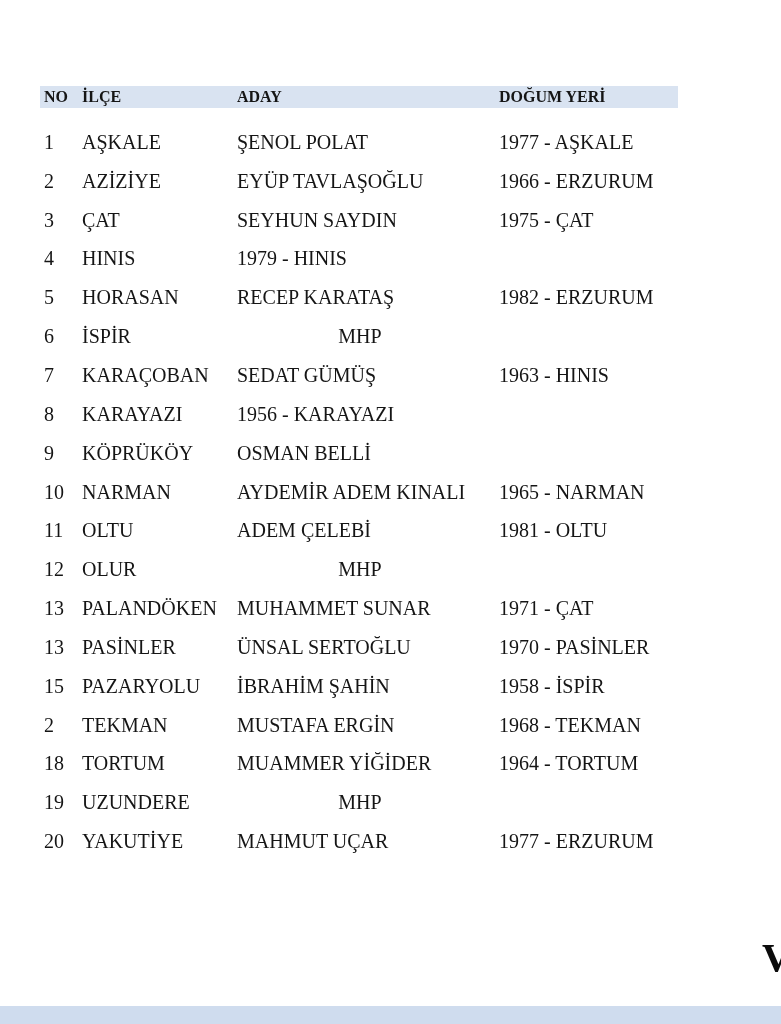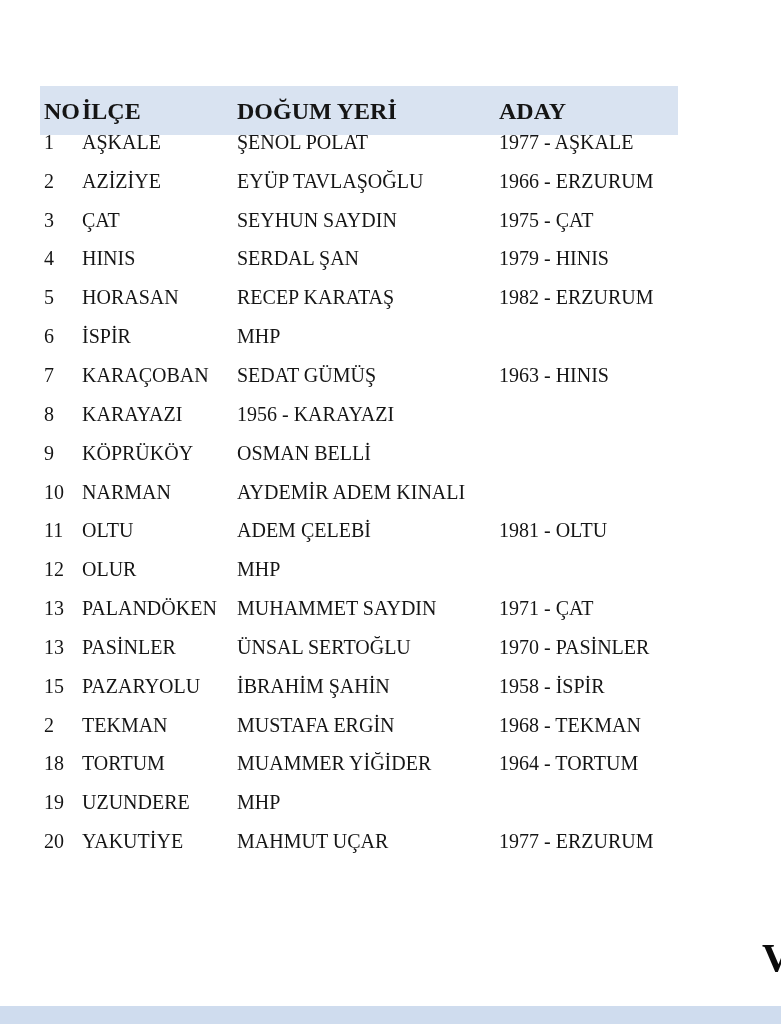--- a/index.html
+++ b/index.html
@@ -11,26 +11,26 @@
   }
   .page {
     position: relative;
     width: 781px; height: 1024px;
     background: #ffffff;
     overflow: hidden;
   }
   .table-header {
     position: absolute;
     left: 40px; top: 86px;
-    width: 638px; height: 49px;
+    width: 638px; height: 22px;
     display: grid;
     grid-template-columns: 42px 155px 262px 179px;
     align-items: center;
     font-weight: bold;
-    font-size: 24px;
+    font-size: 16px;
   }
   .table-header .cell.no { padding-left: 4px; }
   .table-body {
     position: absolute;
     left: 40px; top: 122.5px;
     width: 638px;
   }
   .row {
     height: 38.85px;
     display: grid;
@@ -38,21 +38,21 @@
     align-items: center;
     font-size: 20px;
   }
   .row .cell.no { padding-left: 4px; }
   .cell {
     white-space: nowrap;
     overflow: visible;
     line-height: 1;
   }
   .cell.aday.party {
-    text-align: left;
+    text-align: center;
     padding-right: 16px;
   }
   .partial-letter {
     position: absolute;
     left: 762px; top: 936px;
     font-size: 40px;
     font-weight: bold;
     line-height: 1.1;
     color: #0b0b0b;
   }
@@ -63,22 +63,22 @@
   }
 </style>
 </head>
 <body>
 
 <div class="page" style="color: rgb(21, 21, 21);">
 
   <div class="table-header" style="background: rgb(217, 227, 241);">
     <div class="cell no">NO</div>
     <div class="cell ilce">İLÇE</div>
+    <div class="cell aday">ADAY</div>
     <div class="cell dogum">DOĞUM YERİ</div>
-    <div class="cell aday">ADAY</div>
   </div>
 
   <div class="table-body">
       <div class="row">
         <div class="cell no">1</div>
         <div class="cell ilce">AŞKALE</div>
         <div class="cell aday">ŞENOL POLAT</div>
         <div class="cell dogum">1977 - AŞKALE</div>
       </div>
       <div class="row">
@@ -89,21 +89,20 @@
       </div>
       <div class="row">
         <div class="cell no">3</div>
         <div class="cell ilce">ÇAT</div>
         <div class="cell aday">SEYHUN SAYDIN</div>
         <div class="cell dogum">1975 - ÇAT</div>
       </div>
       <div class="row">
         <div class="cell no">4</div>
         <div class="cell ilce">HINIS</div>
-        <div class="cell aday">SERDAL ŞAN</div>
         <div class="cell dogum">1979 - HINIS</div>
       </div>
       <div class="row">
         <div class="cell no">5</div>
         <div class="cell ilce">HORASAN</div>
         <div class="cell aday">RECEP KARATAŞ</div>
         <div class="cell dogum">1982 - ERZURUM</div>
       </div>
       <div class="row">
         <div class="cell no">6</div>
@@ -124,37 +123,38 @@
       </div>
       <div class="row">
         <div class="cell no">9</div>
         <div class="cell ilce">KÖPRÜKÖY</div>
         <div class="cell aday">OSMAN BELLİ</div>
       </div>
       <div class="row">
         <div class="cell no">10</div>
         <div class="cell ilce">NARMAN</div>
         <div class="cell aday">AYDEMİR ADEM KINALI</div>
+        <div class="cell dogum">1965 - NARMAN</div>
       </div>
       <div class="row">
         <div class="cell no">11</div>
         <div class="cell ilce">OLTU</div>
         <div class="cell aday">ADEM ÇELEBİ</div>
         <div class="cell dogum">1981 - OLTU</div>
       </div>
       <div class="row">
         <div class="cell no">12</div>
         <div class="cell ilce">OLUR</div>
         <div class="cell aday party">MHP</div>
         <div class="cell dogum"></div>
       </div>
       <div class="row">
         <div class="cell no">13</div>
         <div class="cell ilce">PALANDÖKEN</div>
-        <div class="cell aday">MUHAMMET SAYDIN</div>
+        <div class="cell aday">MUHAMMET SUNAR</div>
         <div class="cell dogum">1971 - ÇAT</div>
       </div>
       <div class="row">
         <div class="cell no">13</div>
         <div class="cell ilce">PASİNLER</div>
         <div class="cell aday">ÜNSAL SERTOĞLU</div>
         <div class="cell dogum">1970 - PASİNLER</div>
       </div>
       <div class="row">
         <div class="cell no">15</div>

